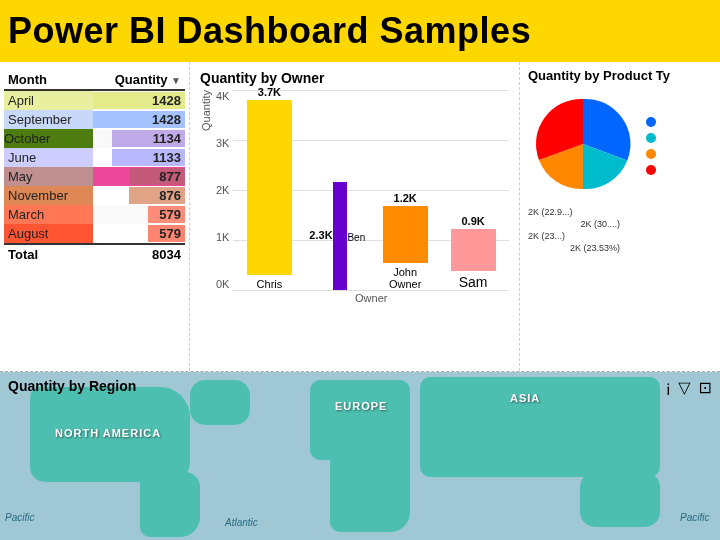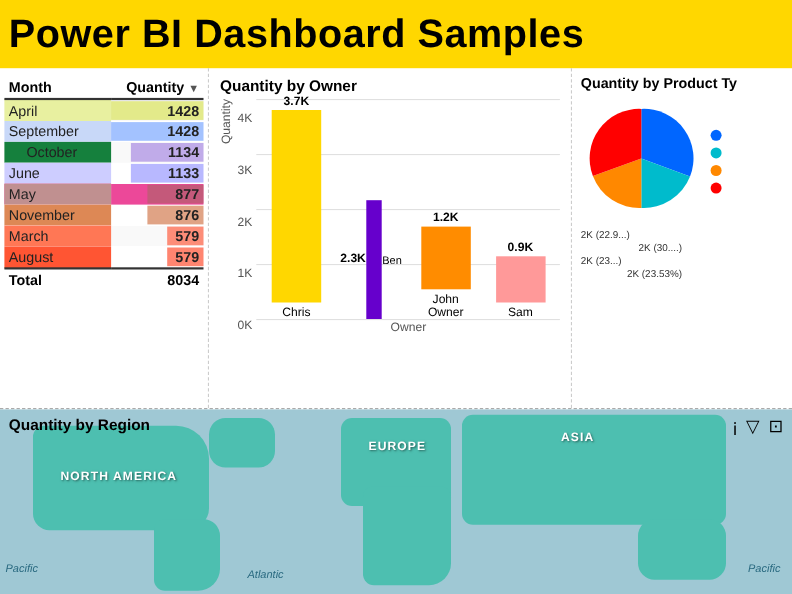--- a/index.html
+++ b/index.html
@@ -95,21 +95,20 @@
 
     .y-axis {
       display: flex;
       flex-direction: column;
       justify-content: space-between;
       height: 200px;
       margin-right: 4px;
       font-size: 11px;
       color: #555;
       align-items: flex-end;
-      margin-top: 12px;
     }
 
     .chart-inner {
       flex: 1;
       position: relative;
       height: 200px;
     }
 
     .grid-lines {
       position: absolute;
@@ -249,21 +248,21 @@
         <tbody id="table-body">
         <tr style="background-color: rgb(249, 249, 249);">
               <td style="background-color: rgb(232, 240, 160); padding: 2px 4px;">April</td>
               <td style="text-align: right; font-weight: 600; padding: 2px 4px; position: relative;"><div style="position: absolute; right: 0px; top: 1px; height: calc(100% - 2px); width: 100%; background-color: rgb(212, 224, 64); opacity: 0.6;"></div><span style="position: relative; z-index: 1;">1428</span></td>
             </tr>
             <tr style="background-color: rgb(255, 255, 255);">
               <td style="background-color: rgb(200, 216, 248); padding: 2px 4px;">September</td>
               <td style="text-align: right; font-weight: 600; padding: 2px 4px; position: relative;"><div style="position: absolute; right: 0px; top: 1px; height: calc(100% - 2px); width: 100%; background-color: rgb(102, 153, 255); opacity: 0.6;"></div><span style="position: relative; z-index: 1;">1428</span></td>
             </tr>
             <tr style="background-color: rgb(249, 249, 249);">
-              <td style="background-color: #15803d; padding: 2px 20px;">October</td>
+              <td style="background-color: #4d7c0f; padding: 2px 0;">October</td>
               <td style="text-align: right; font-weight: 600; padding: 2px 4px; position: relative;"><div style="position: absolute; right: 0px; top: 1px; height: calc(100% - 2px); width: 79%; background-color: rgb(153, 119, 221); opacity: 0.6;"></div><span style="position: relative; z-index: 1;">1134</span></td>
             </tr>
             <tr style="background-color: rgb(255, 255, 255);">
               <td style="background-color: rgb(205, 205, 255); padding: 2px 4px;">June</td>
               <td style="text-align: right; font-weight: 600; padding: 2px 4px; position: relative;"><div style="position: absolute; right: 0px; top: 1px; height: calc(100% - 2px); width: 79%; background-color: rgb(136, 136, 255); opacity: 0.6;"></div><span style="position: relative; z-index: 1;">1133</span></td>
             </tr>
             <tr style="background-color: #ec4899;">
               <td style="background-color: rgb(192, 144, 144); padding: 2px 4px;">May</td>
               <td style="text-align: right; font-weight: 600; padding: 2px 4px; position: relative;"><div style="position: absolute; right: 0px; top: 1px; height: calc(100% - 2px); width: 61%; background-color: rgb(170, 102, 102); opacity: 0.6;"></div><span style="position: relative; z-index: 1;">877</span></td>
             </tr>
@@ -323,21 +322,21 @@
               </div>
               <div style="display: flex; flex-direction: column; align-items: center; flex: 1 1 0%;">
                 <div style="font-size: 11px; font-weight: 600; margin-bottom: 2px;">1.2K</div>
                 <div style="width: 100%; max-width: 45px; height: 57px; background-color: rgb(255, 140, 0);"></div>
                 <div style="font-size: 11px; margin-top: 3px; text-align: center; white-space: pre-line;">John
 Owner</div>
               </div>
               <div style="display: flex; flex-direction: column; align-items: center; flex: 1 1 0%;">
                 <div style="font-size: 11px; font-weight: 600; margin-bottom: 2px;">0.9K</div>
                 <div style="width: 100%; max-width: 45px; height: 41.8px; background-color: rgb(255, 153, 153);"></div>
-                <div style="font-size: 11px; margin-top: 3px; text-align: center; white-space: pre-line;">Sam</div>
+                <div style="font-size: 14px; margin-top: 3px; text-align: center; white-space: pre-line;">Sam</div>
               </div>
             </div>
           <div class="x-axis-label">Owner</div>
         </div>
       </div>
     </div>
 
     <div id="pie-chart-section">
       <h2>Quantity by Product Ty</h2>
       <div class="pie-wrapper">

